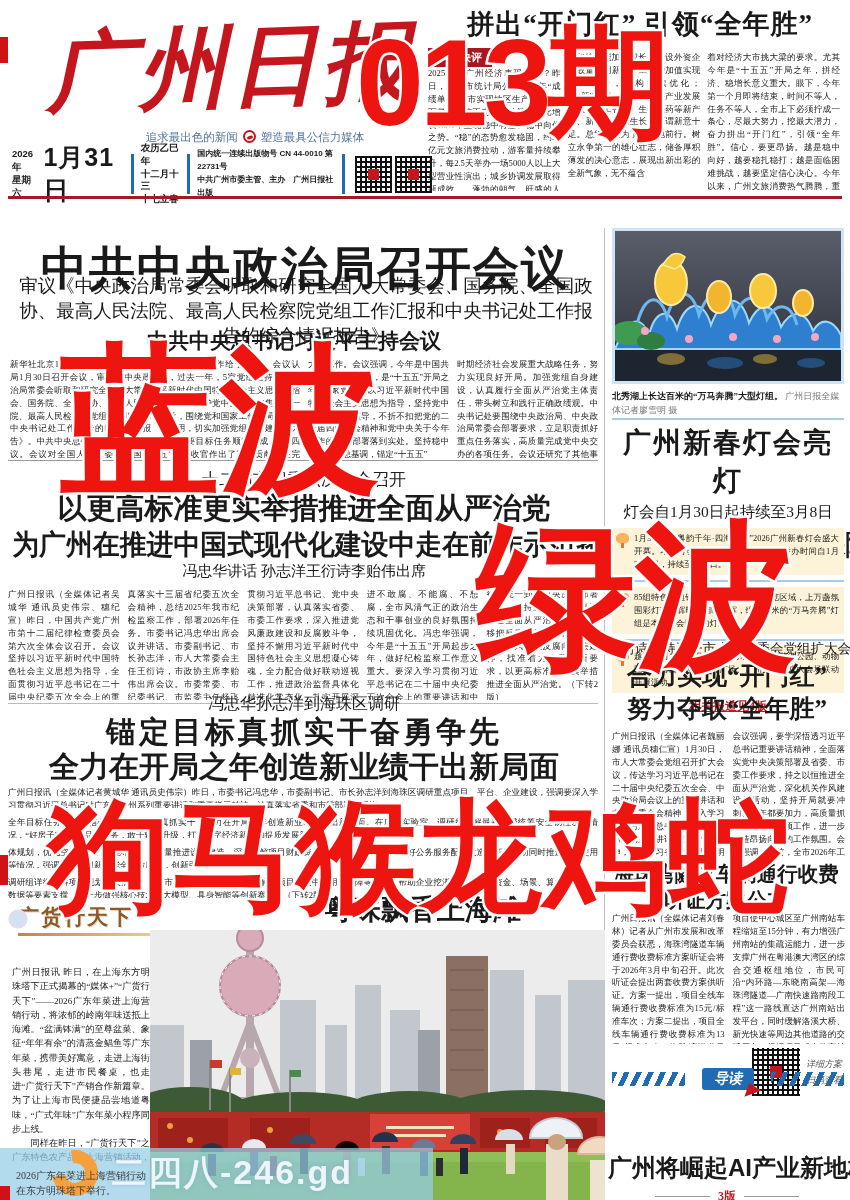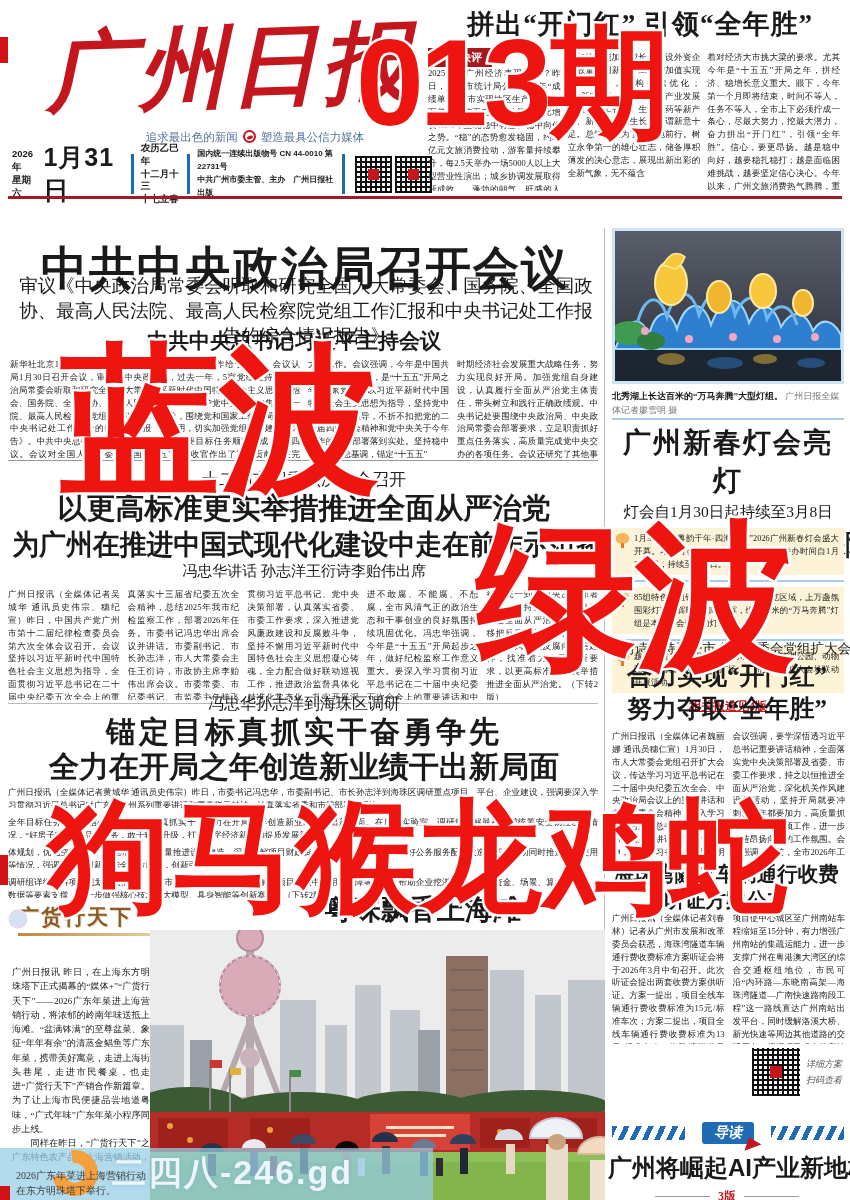--- a/index.html
+++ b/index.html
@@ -102,21 +102,21 @@
   .tun-h1 { position:absolute; left:606px; top:860px; width:240px; text-align:center; font-weight:900; font-size:20.5px; white-space:nowrap; }
   .tun-h2 { position:absolute; left:606px; top:886px; width:240px; text-align:center; font-weight:900; font-size:20.5px; }
   .tun-body { left:612px; top:912px; width:233px; height:132px; }
   .tun-qr { position:absolute; left:752px; top:1048px; width:48px; height:48px;
             background-image:repeating-linear-gradient(0deg,#111 0 2px,transparent 2px 5px),
                              repeating-linear-gradient(90deg,#111 0 2px,#fff 2px 5px); }
   .tun-qr::after { content:""; position:absolute; left:18px; top:18px; width:12px; height:12px; background:#c3161d; }
   .tun-qr-cap { position:absolute; left:806px; top:1056px; width:40px; font-size:9px; line-height:1.8;
                 font-style:italic; color:#555; }
 
-  .daodu { position:absolute; left:612px; top:1120px; width:232px; height:26px;
+  .daodu { position:absolute; left:612px; top:1066px; width:232px; height:26px;
            display:flex; align-items:center; justify-content:center; gap:17px; }
   .stripes { flex:1; height:14px;
              background:repeating-linear-gradient(115deg,#1f6cb4 0 5px,transparent 5px 11px); }
   .daodu-label { background:#1f6cb4; color:#fff; font-weight:bold; font-size:14px; font-style:italic;
                  padding:2px 12px; border-radius:3px; position:relative; flex:none; }
   .daodu-label::after { content:""; position:absolute; right:-6px; bottom:-4px;
                  border-left:9px solid transparent; border-right:9px solid transparent;
                  border-top:11px solid #c3161d; transform:rotate(160deg); }
   .ai-head { position:absolute; left:608px; top:1152px; width:238px; text-align:center;
              font-family:"Liberation Sans",sans-serif; font-weight:bold; font-size:24px; white-space:nowrap; }

